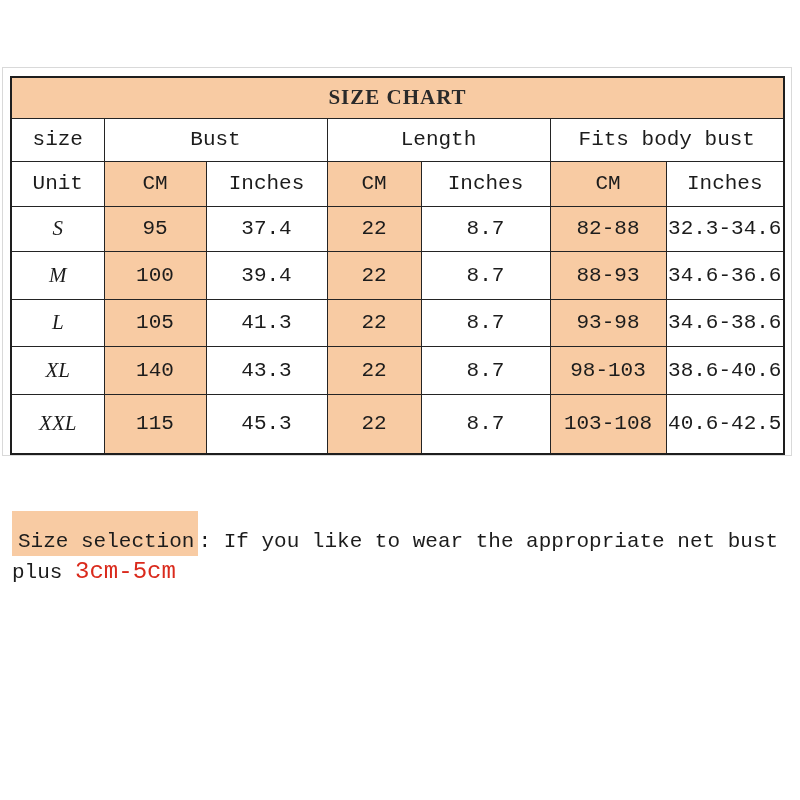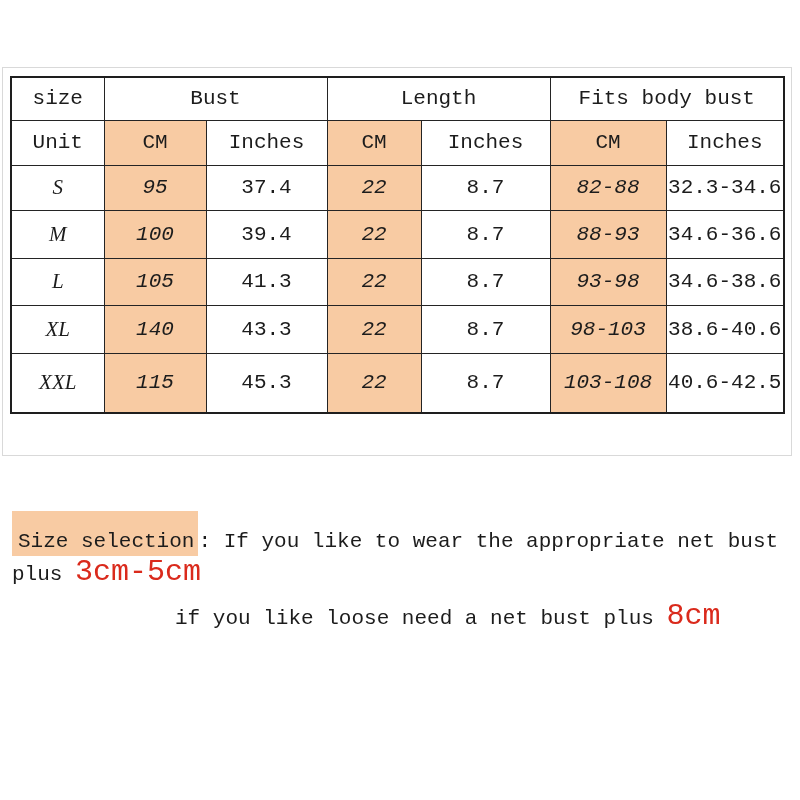--- a/index.html
+++ b/index.html
@@ -41,41 +41,41 @@
     font-family:"Liberation Serif", serif;
     font-weight:700;
     font-size:35px;
     letter-spacing:1px;
     color:#2a2a2a;
   }
   td.group-cell{font-size:24px;}
   td.size-head{font-size:26px;margin-top:22px;}
   td.unit-cell{font-size:22px;}
   td.cm{background:var(--peach);}
-  td.nt{border-top:hidden;font-style:italic;}          
+  td.nt{border-top:hidden;}          
   td.size-label{
     font-family:"Liberation Serif", serif;
     font-style:italic;
     font-size:26px;
   }
   .note{
     position:absolute;
     left:12px;top:527px;
     width:780px;
     font-size:21px;
     line-height:30px;
   }
   .note-line2{margin-top:11px;padding-left:163px;}
   .note-label{
     background:var(--peach);
     padding:19px 4px 3px 6px;
   }
   .red-em{
     color:var(--red);
-    font-size:30px;
+    font-size:24px;
     line-height:30px;
   }
 </style>
 </head>
 <body>
 
 <div class="sheet">
 
   <div class="photo-frame"></div>
 
@@ -83,20 +83,23 @@
     <colgroup>
       <col style="width:93px">
         <col style="width:102px">
         <col style="width:121px">
       <col style="width:94px">
         <col style="width:129px">
         <col style="width:116px">
         <col style="width:118px">
     </colgroup>
     <tbody>
+        <tr style="height:41px">
+      <td colspan="7" class="title-cell">SIZE CHART</td>
+    </tr>
     <tr style="height:43px">
       <td class="size-head">size</td>
       <td colspan="2" class="group-cell">Bust</td>
       <td colspan="2" class="group-cell">Length</td>
       <td colspan="2" class="group-cell">Fits body bust</td>
     </tr>
     <tr style="height:45px">
       <td class="unit-cell">Unit</td>
       <td class="unit-cell cm">CM</td>
       <td class="unit-cell">Inches</td>
@@ -150,18 +153,15 @@
       <td class="cm nt">103-108</td>
       <td>40.6-42.5</td>
     </tr>
   </tbody>
     </table>
 
   <div class="note">
     <div class="note-line1">
       <span class="note-label">Size selection</span><span>:</span><span> If you like to wear the appropriate net bust plus </span><span class="red-em">3cm-5cm</span>
     </div>
-    <div class="note-line2">
-      <span>if you like loose need a net bust plus </span><span class="red-em">8cm</span>
-    </div>
   </div>
 
 </div>
 
 </body></html>

